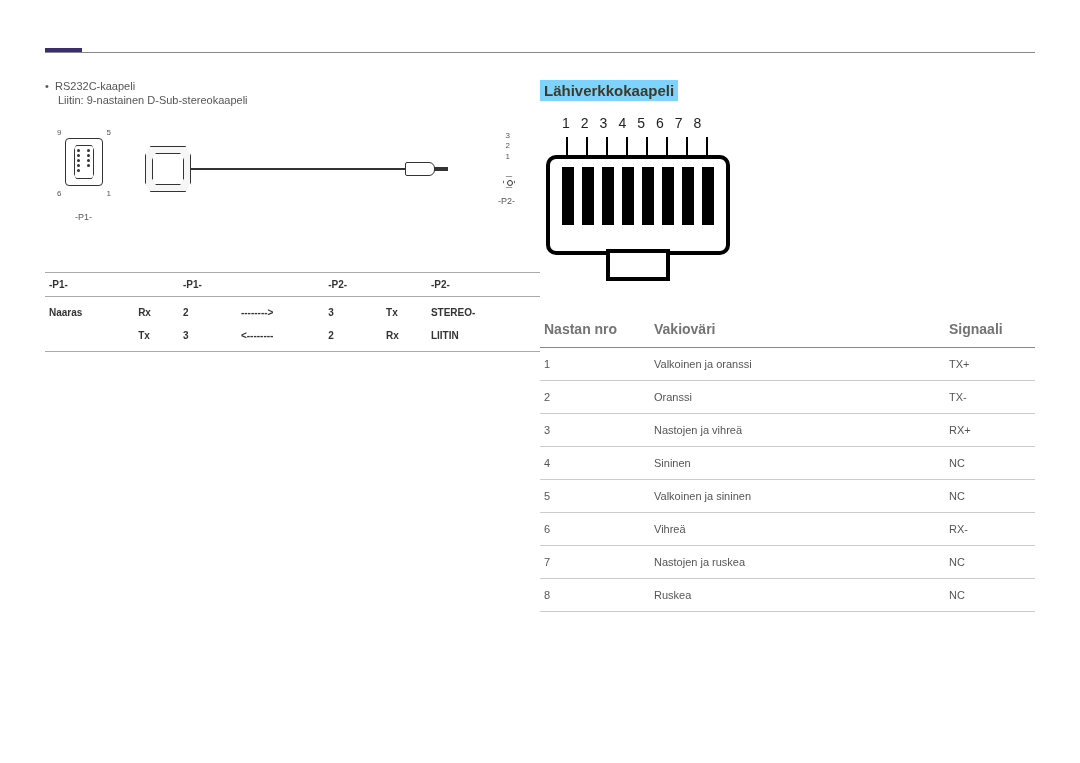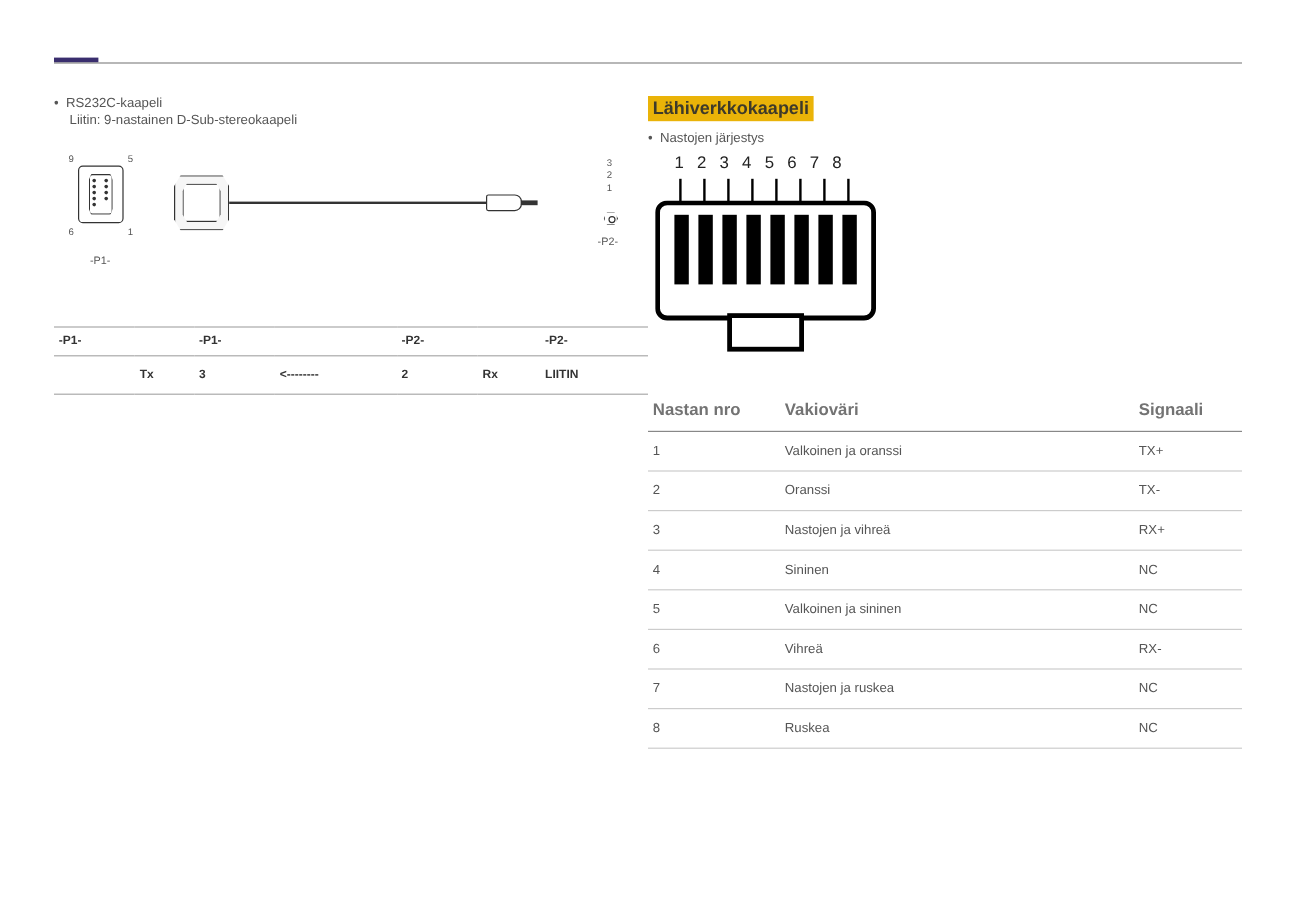--- a/index.html
+++ b/index.html
@@ -195,21 +195,21 @@
     border-top: 1px solid #aaa;
   }
   .pin-table thead tr.sep th { border-bottom: 1px solid #aaa; }
   .pin-table tbody td { font-weight: bold; }
   .pin-table tbody tr:last-child td { border-bottom: 1px solid #aaa; padding-bottom:10px;}
   .pin-table tbody tr:first-child td { padding-top:10px;}
 
   
   .section-title {
     display: inline-block;
-    background: #eab308;
+    background: #7dd3fc;
     color: #3e3a2a;
     font-size: 15px;
     font-weight: bold;
     padding: 2px 4px;
     margin-bottom: 8px;
   }
   .rj45-wrap {
     position: relative;
     height: 190px;
     margin-top: 6px;
@@ -324,37 +324,43 @@
           <th></th>
           <th>-P1-</th>
           <th></th>
           <th>-P2-</th>
           <th></th>
           <th>-P2-</th>
         </tr>
       </thead>
       <tbody>
         <tr>
+          <td>Naaras</td>
+          <td>Rx</td>
+          <td>2</td>
+          <td>--------&gt;</td>
+          <td>3</td>
+          <td>Tx</td>
+          <td>STEREO-</td>
+        </tr>
+        <tr>
           <td></td>
           <td>Tx</td>
           <td>3</td>
           <td>&lt;--------</td>
           <td>2</td>
           <td>Rx</td>
           <td>LIITIN</td>
         </tr>
       </tbody>
     </table>
   </div>
 
   <div class="col">
     <div class="section-title">Lähiverkkokaapeli</div>
-    <div class="bullet-line">
-      <span class="dot">•</span><span>Nastojen järjestys</span>
-    </div>
 
     <div class="rj45-wrap">
       <div class="rj45-nums">
         <span>1</span>
         <span>2</span>
         <span>3</span>
         <span>4</span>
         <span>5</span>
         <span>6</span>
         <span>7</span>

